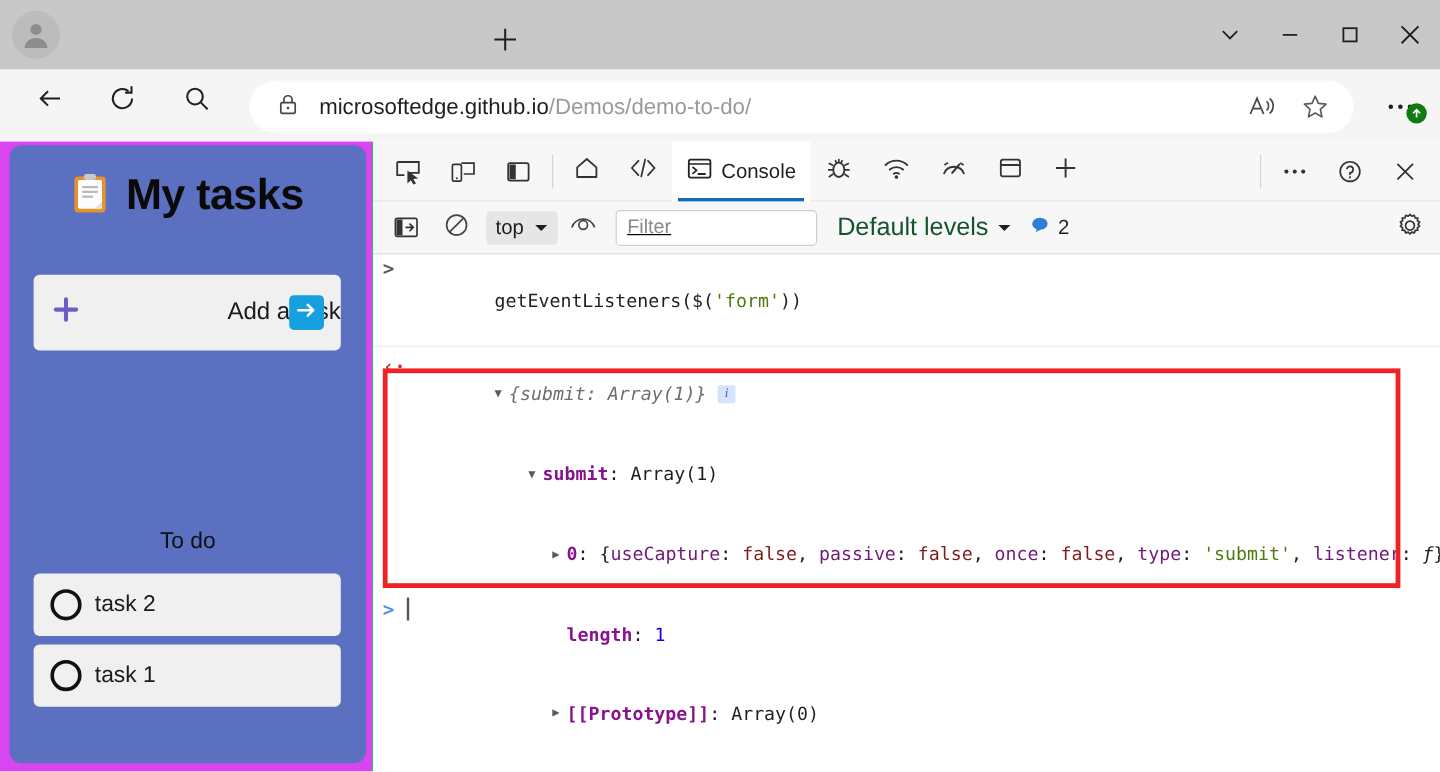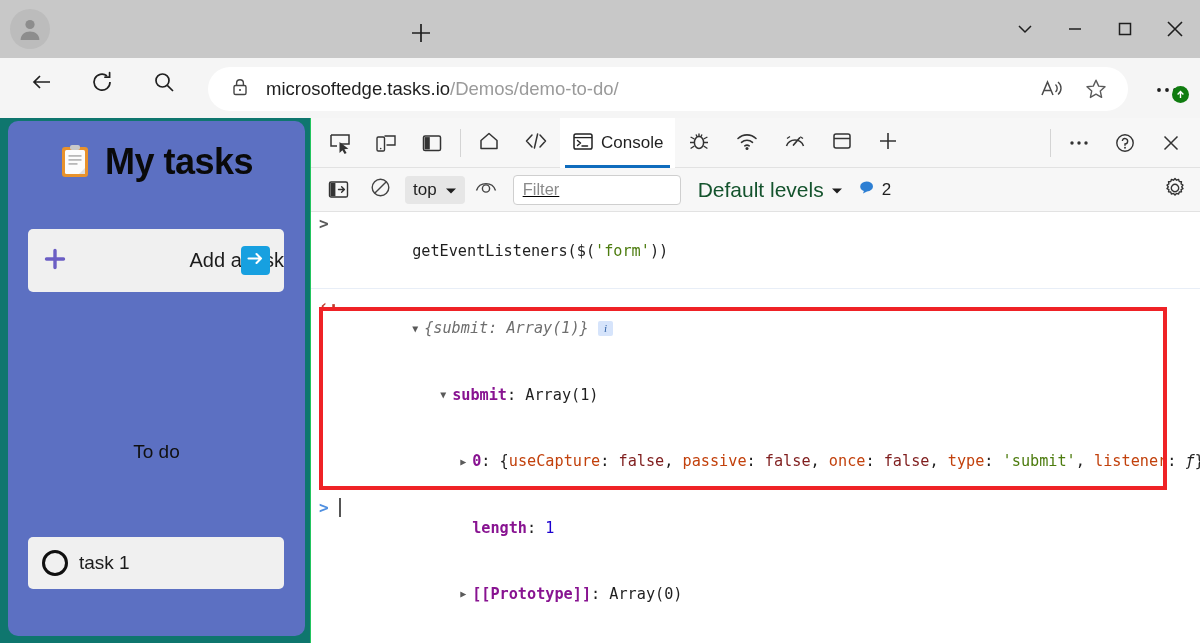--- a/index.html
+++ b/index.html
@@ -100,21 +100,21 @@
   .update-dot {
     position: absolute; left: 1172px; top: 86px;
     width: 17px; height: 17px; border-radius: 50%;
     background: #107c10;
     display: flex; align-items: center; justify-content: center;
   }
 
   
   .page {
     position: absolute; left: 0; top: 118px; width: 310px; height: 525px;
-    background: #0f766e;
+    background: #d946ef;
   }
   .todo-card {
     position: absolute; left: 8px; top: 3px;
     width: 297px; height: 515px;
     background: #5c70c2;
     border-radius: 10px;
   }
   .todo-header {
     position: absolute; left: 0; top: 20px; width: 297px;
     display: flex; align-items: center; justify-content: center;
@@ -252,21 +252,21 @@
     font-size: 16px; font-weight: bold;
   }
   .gutter.in { color: #5a5a5a; }
   .gutter.out { color: #c0392b; }
   .arrow {
     display: inline-block; width: 10px;
     color: #5a5a5a; font-size: 10px;
     vertical-align: middle; margin-right: 2px;
   }
   .prop { color: #881391; font-weight: bold; }
-  .prop-plain { color: #c2410c; }
+  .prop-plain { color: #701a75; }
   .kw { color: #7f1d1d; }
   .str { color: #4d7c0f; }
   .num { color: #1c00cf; }
   .ital { font-style: italic; color: #6e6e6e; }
   .fn { color: #222; font-style: italic; }
   .info-badge {
     display: inline-block;
     width: 15px; height: 15px;
     background: #d6e4fb; color: #2d5fa5;
     border-radius: 2px; font-size: 11px;
@@ -369,21 +369,21 @@
   </div>
 
   <div class="omnibox">
     <span class="omni-lock">
       <svg width="20" height="20" viewBox="0 0 20 20">
         <rect x="4" y="8.5" width="12" height="9" rx="1.6" stroke="#444" stroke-width="1.4" fill="none"></rect>
         <path d="M6.6 8.5 V6.2 A3.4 3.4 0 0 1 13.4 6.2 V8.5" stroke="#444" stroke-width="1.4" fill="none"></path>
         <circle cx="10" cy="13" r="1.1" fill="#444"></circle>
       </svg>
     </span>
-    <span class="omni-url"><b>microsoftedge.tasks.io</b><span>/Demos/demo-to-do/</span></span>
+    <span class="omni-url"><b>microsoftedge.github.io</b><span>/Demos/demo-to-do/</span></span>
     <div class="omni-right">
       <div>
         <svg width="24" height="22" viewBox="0 0 24 22">
           <path d="M2 17 L7.5 4 L13 17 M4.3 12.6 H11" stroke="#4a4a4a" stroke-width="1.5" fill="none"></path>
           <path d="M15.5 6.5 A5 5 0 0 1 15.5 14" stroke="#4a4a4a" stroke-width="1.4" fill="none"></path>
           <path d="M18 4 A8 8 0 0 1 18 16.5" stroke="#4a4a4a" stroke-width="1.4" fill="none"></path>
         </svg>
       </div>
       <div>
         <svg width="24" height="24" viewBox="0 0 24 24">
@@ -437,20 +437,24 @@
           <span>
             <svg width="17" height="15" viewBox="0 0 17 15">
               <path d="M1.5 7.5 H14 M9.5 3 L14 7.5 L9.5 12" stroke="#ffffff" stroke-width="2.1" fill="none" stroke-linecap="round" stroke-linejoin="round"></path>
             </svg>
           </span>
         </span>
       </div>
 
       <div class="todo-section-title">To do</div>
 
+      <div class="task-item" style="top:357px;">
+        <span class="task-checkbox"></span>
+        <span class="task-label">task 2</span>
+      </div>
       <div class="task-item" style="top:416px;">
         <span class="task-checkbox"></span>
         <span class="task-label">task 1</span>
       </div>
 
     </div>
   </div>
 
   <div class="devtools">
 

